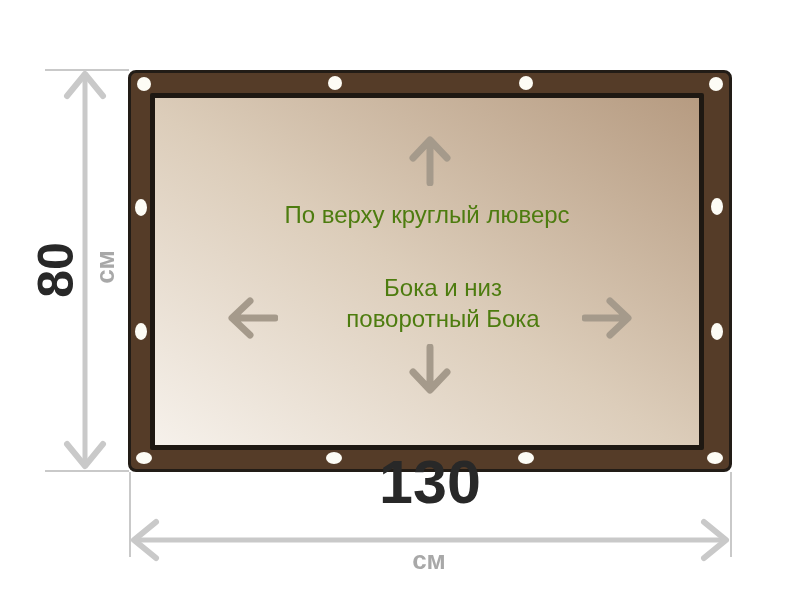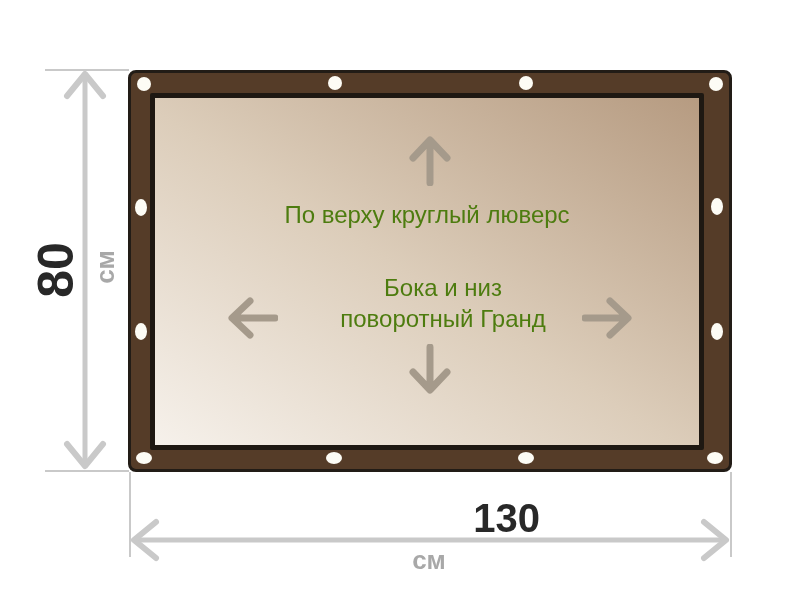--- a/index.html
+++ b/index.html
@@ -54,21 +54,21 @@
   }
   .height-value{
     left:-4px;top:242px;width:120px;height:56px;line-height:56px;font-size:50px;
     transform:rotate(-90deg);
   }
   .height-unit{
     left:65px;top:253px;width:80px;height:28px;
     transform:rotate(-90deg);
   }
   .width-value{
-    left:320px;top:492px;width:220px;height:52px;line-height:52px;font-size:40px;text-align:right;
+    left:320px;top:456px;width:220px;height:52px;line-height:52px;font-size:61px;
   }
   .width-unit{
     left:369px;top:546px;width:120px;height:28px;
   }
 </style>
 </head>
 <body>
 
 <div class="stage">
 
@@ -86,21 +86,21 @@
   <div class="grommet" style="left:707px;top:452px;width:16px;height:12px;"></div>
 
   <div class="grommet" style="left:135px;top:199px;width:12px;height:17px;"></div>
   <div class="grommet" style="left:135px;top:323px;width:12px;height:17px;"></div>
   <div class="grommet" style="left:711px;top:198px;width:12px;height:17px;"></div>
   <div class="grommet" style="left:711px;top:323px;width:12px;height:17px;"></div>
 
   <div class="canvas-text annotation-top">По верху круглый люверс</div>
   <div class="canvas-text annotation-middle">
     <div>Бока и низ</div>
-    <div>поворотный Гранд</div>
+    <div>поворотный Бока</div>
   </div>
 
   <svg class="c-arrow" style="left:408px;top:134px;" width="44" height="52" viewBox="0 0 44 52">
     <path d="M22 49 V7 M5 24 L22 6 L39 24"></path>
   </svg>
   <svg class="c-arrow" style="left:408px;top:344px;" width="44" height="52" viewBox="0 0 44 52">
     <path d="M22 3 V45 M5 28 L22 46 L39 28"></path>
   </svg>
   <svg class="c-arrow" style="left:226px;top:296px;" width="52" height="44" viewBox="0 0 52 44">
     <path d="M49 22 H7 M24 5 L6 22 L24 39"></path>

